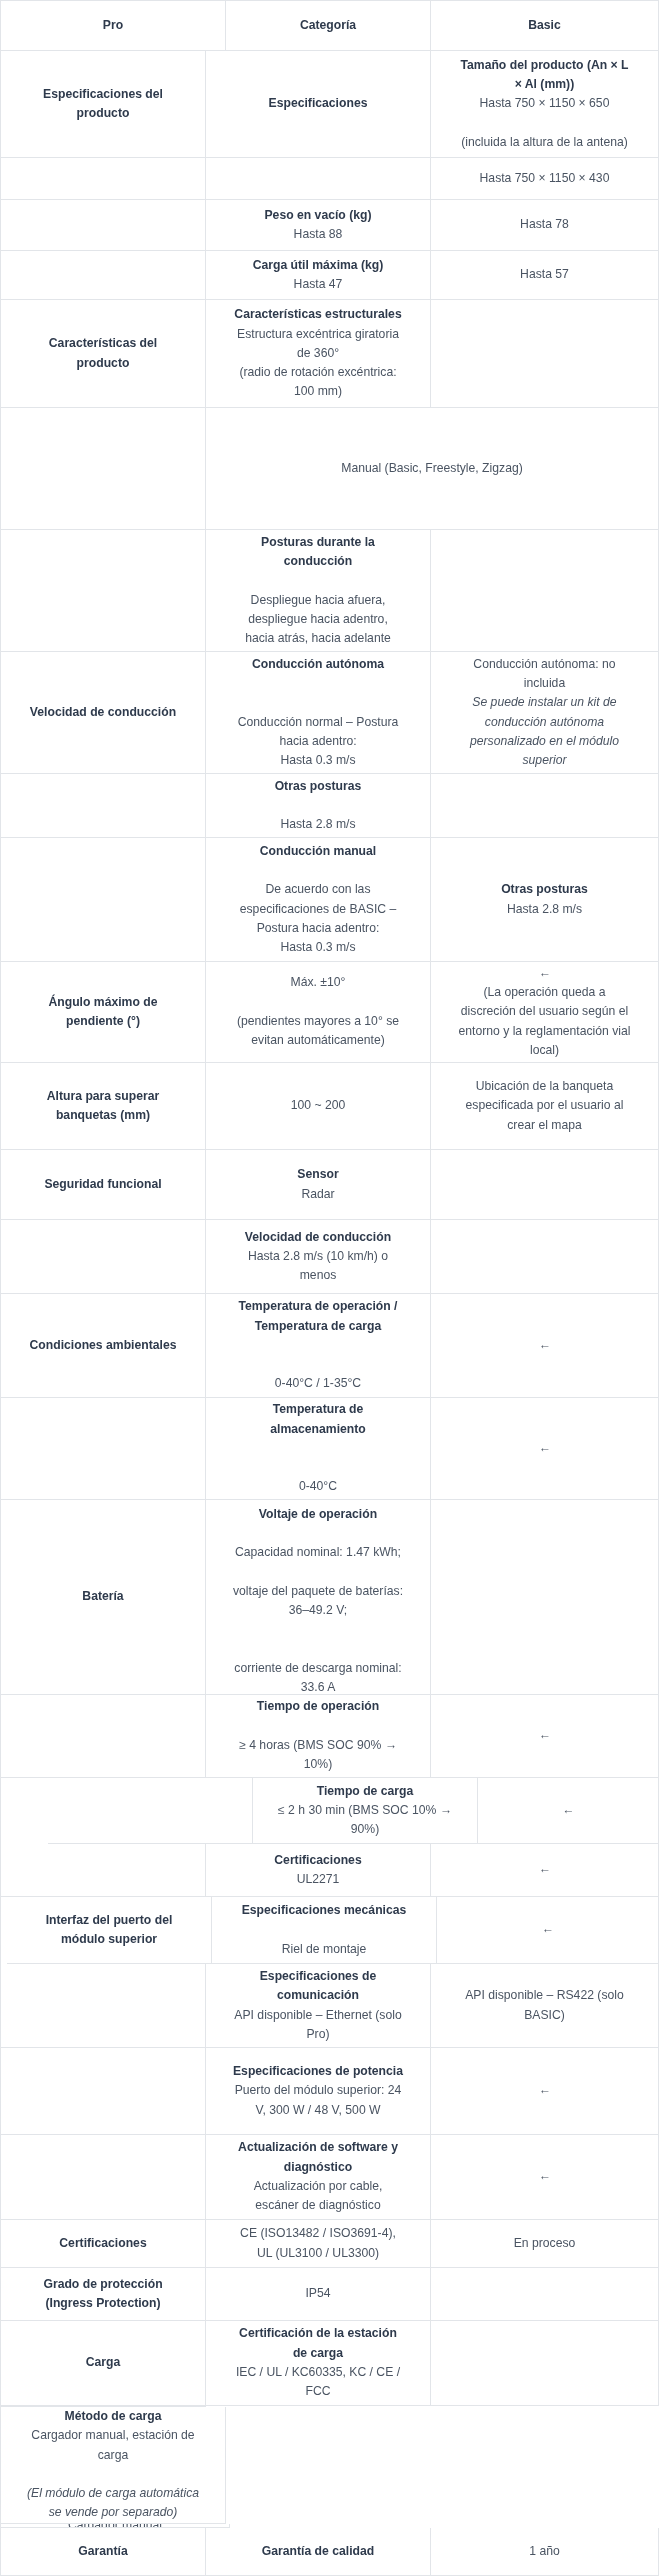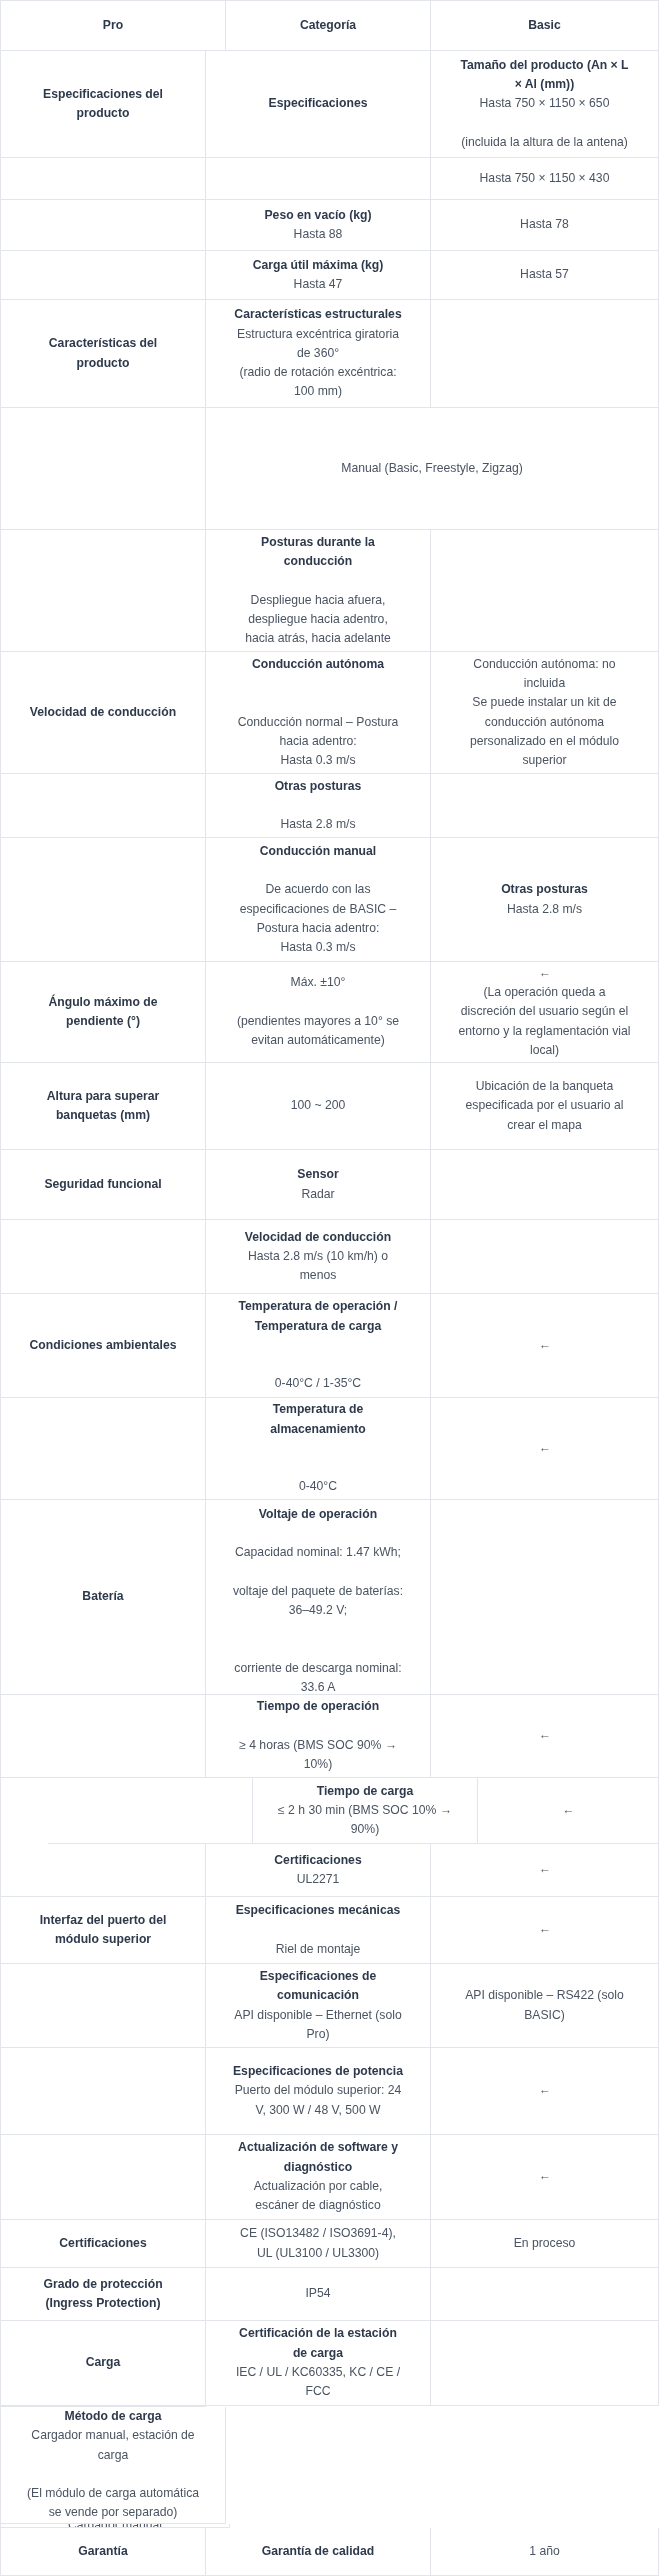--- a/index.html
+++ b/index.html
@@ -37,21 +37,21 @@
   .col2 { width: 229px; flex: 1; }
   .cell.top { justify-content: flex-start; padding-top: 4.5px; }
   .line {
     font-size: 12.2px;
     line-height: 19.3px;
     min-height: 19.3px;
     color: var(--text);
     white-space: nowrap;
   }
   .line.b { font-weight: bold; color: var(--heading); }
-  .line.i { }
+  .line.i { font-style: italic; }
   .header-row .line { font-weight: bold; color: var(--heading); }
 </style>
 </head>
 <body>
 
 <div class="spec-table">
   <div class="row header-row" id="header-row" style="height: 50px;">
     <div class="cell col1">
       <div class="line b">Pro</div>
     </div>
@@ -307,21 +307,21 @@
       <div class="row" style="height: 53px;">
         <div class="cell col0"></div>
         <div class="cell col1">
           <div class="line b">Certificaciones</div>
           <div class="line">UL2271</div>
         </div>
         <div class="cell col2">
           <div class="line">←</div>
         </div>
       </div>
-      <div class="row" style="height: 67px;">
+      <div class="row" style="height: 67px; margin-left: 6px;">
         <div class="cell col0">
           <div class="line b">Interfaz del puerto del</div>
           <div class="line b">módulo superior</div>
         </div>
         <div class="cell col1">
           <div class="line b">Especificaciones mecánicas</div>
           <div class="line">&nbsp;</div>
           <div class="line">Riel de montaje</div>
         </div>
         <div class="cell col2">

